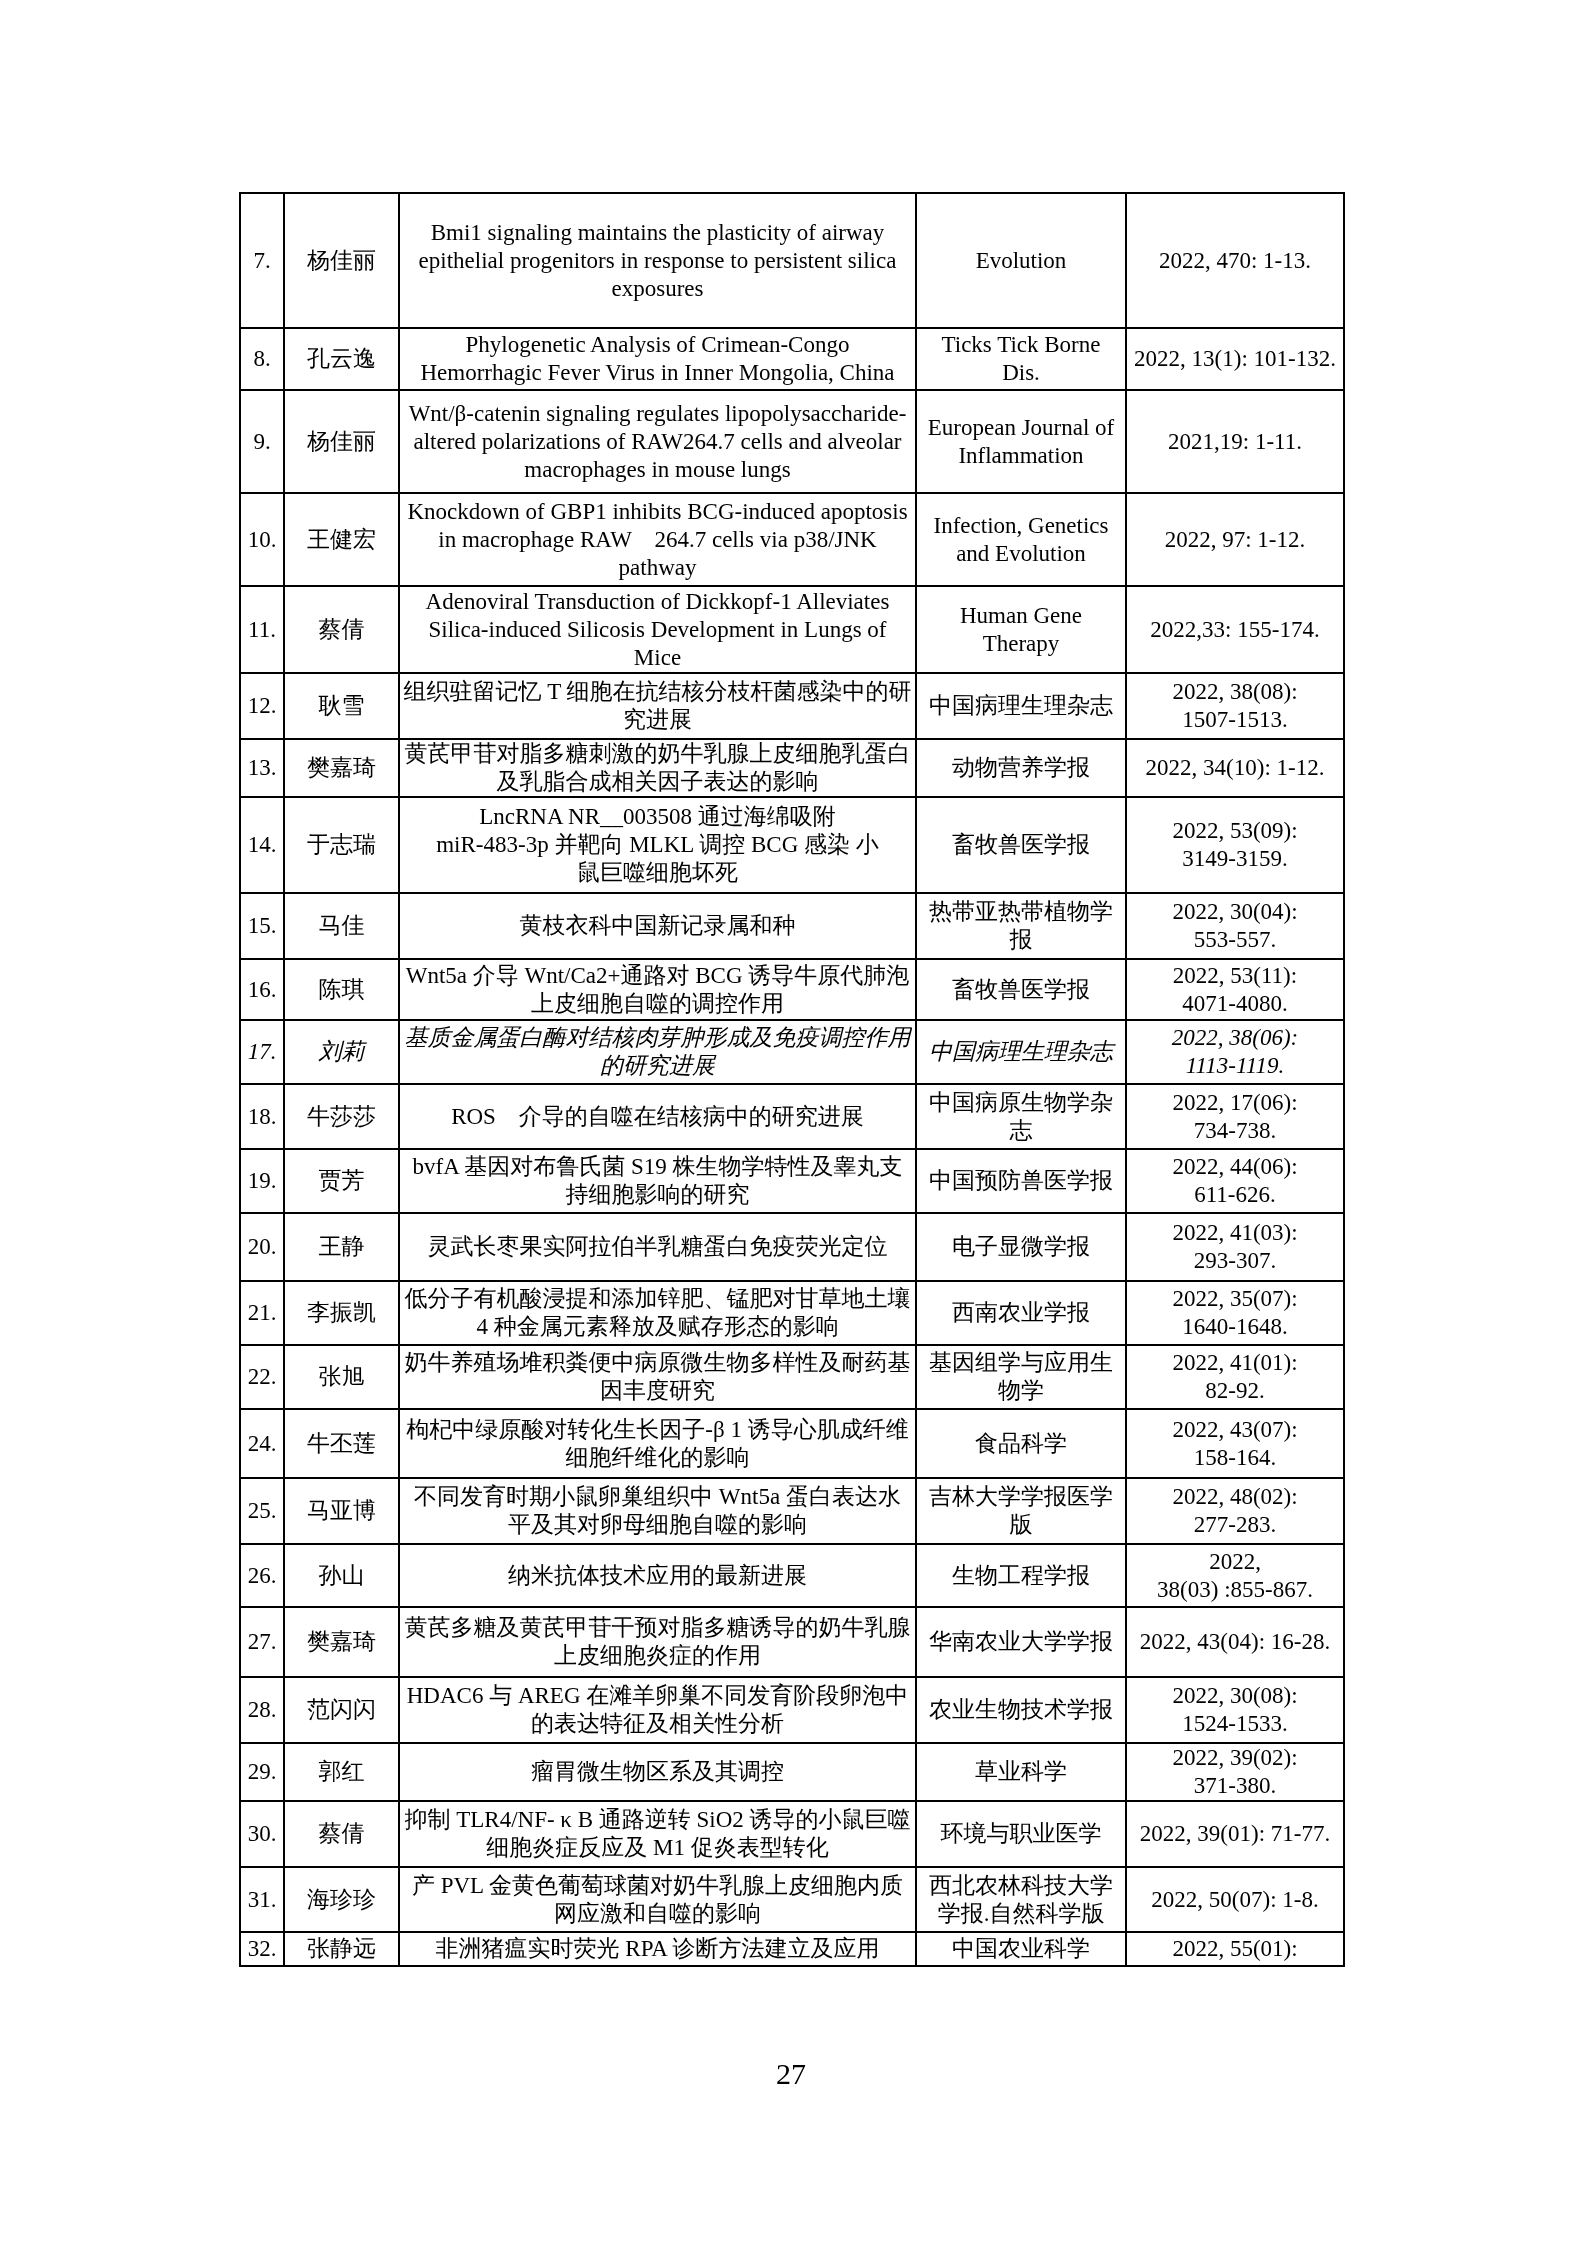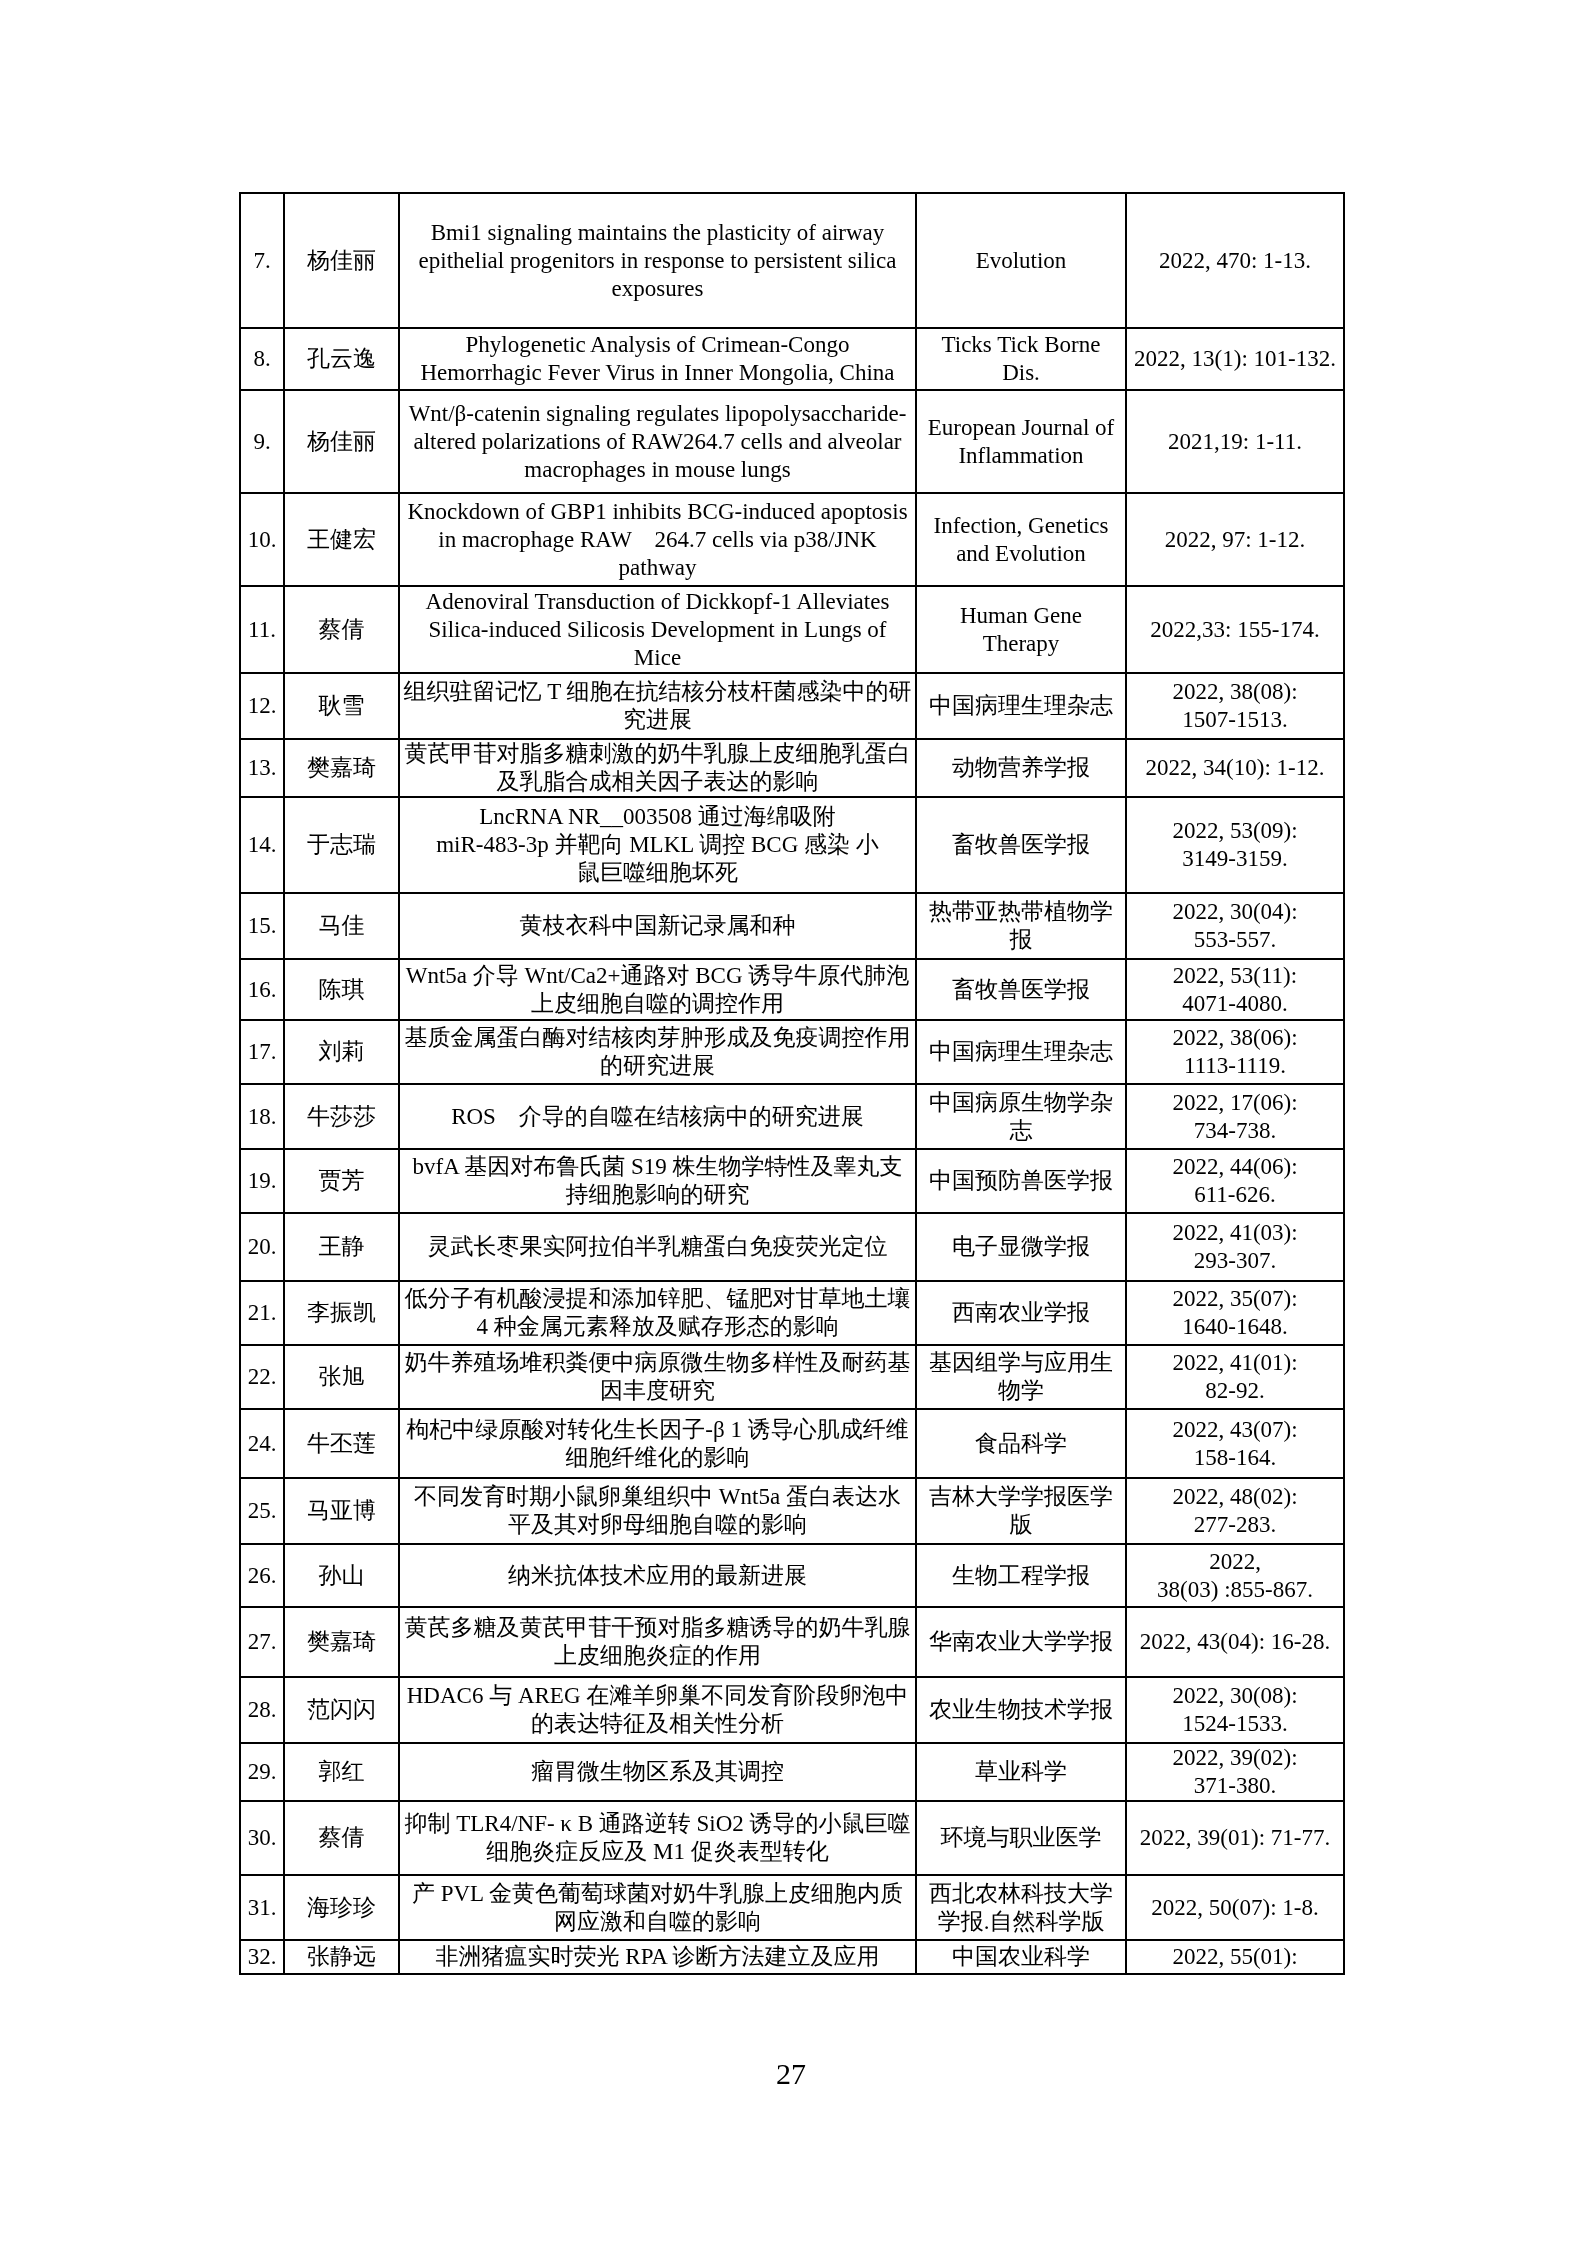--- a/index.html
+++ b/index.html
@@ -127,21 +127,21 @@
 553-557.</td>
   </tr>
         <tr style="height: 61px;">
     <td class="c-no">16.</td>
     <td class="c-author">陈琪</td>
     <td class="c-title">Wnt5a 介导 Wnt/Ca2+通路对 BCG 诱导牛原代肺泡上皮细胞自噬的调控作用</td>
     <td class="c-journal">畜牧兽医学报</td>
     <td class="c-ref">2022, 53(11):
 4071-4080.</td>
   </tr>
-        <tr style="height: 64px;">
+        <tr style="height: 64px; font-style: italic;">
     <td class="c-no">17.</td>
     <td class="c-author">刘莉</td>
     <td class="c-title">基质金属蛋白酶对结核肉芽肿形成及免疫调控作用的研究进展</td>
     <td class="c-journal">中国病理生理杂志</td>
     <td class="c-ref">2022, 38(06):
 1113-1119.</td>
   </tr>
         <tr style="height: 65px;">
     <td class="c-no">18.</td>
     <td class="c-author">牛莎莎</td>
@@ -222,21 +222,21 @@
 1524-1533.</td>
   </tr>
         <tr style="height: 58px;">
     <td class="c-no">29.</td>
     <td class="c-author">郭红</td>
     <td class="c-title">瘤胃微生物区系及其调控</td>
     <td class="c-journal">草业科学</td>
     <td class="c-ref">2022, 39(02):
 371-380.</td>
   </tr>
-        <tr style="height: 74px; margin-left: 23px;">
+        <tr style="height: 66px; margin-left: 23px;">
     <td class="c-no">30.</td>
     <td class="c-author">蔡倩</td>
     <td class="c-title">抑制 TLR4/NF- κ B 通路逆转 SiO2 诱导的小鼠巨噬细胞炎症反应及 M1 促炎表型转化</td>
     <td class="c-journal">环境与职业医学</td>
     <td class="c-ref">2022, 39(01): 71-77.</td>
   </tr>
         <tr style="height: 65px;">
     <td class="c-no">31.</td>
     <td class="c-author">海珍珍</td>
     <td class="c-title">产 PVL 金黄色葡萄球菌对奶牛乳腺上皮细胞内质网应激和自噬的影响</td>

